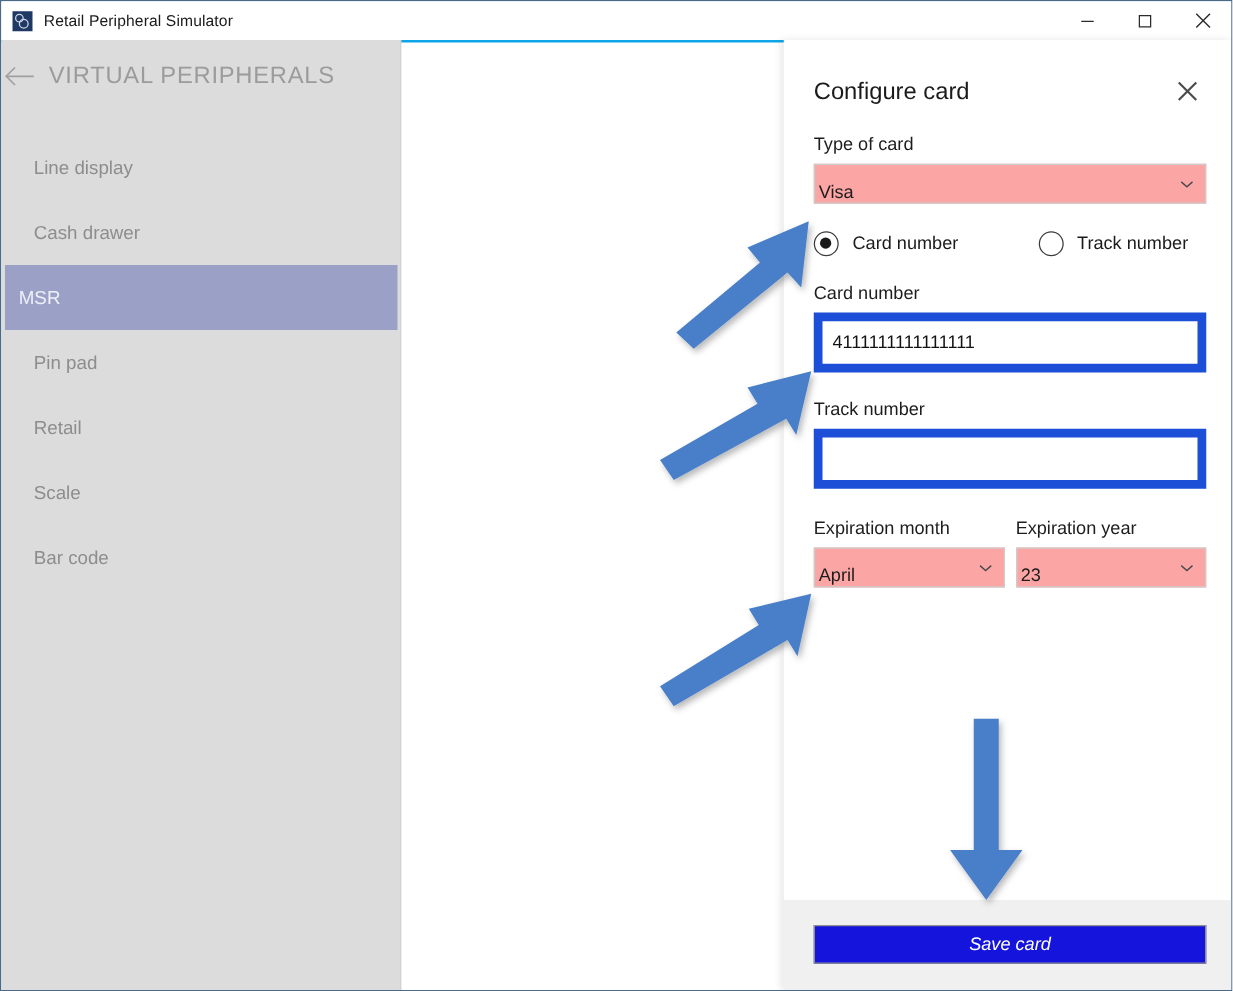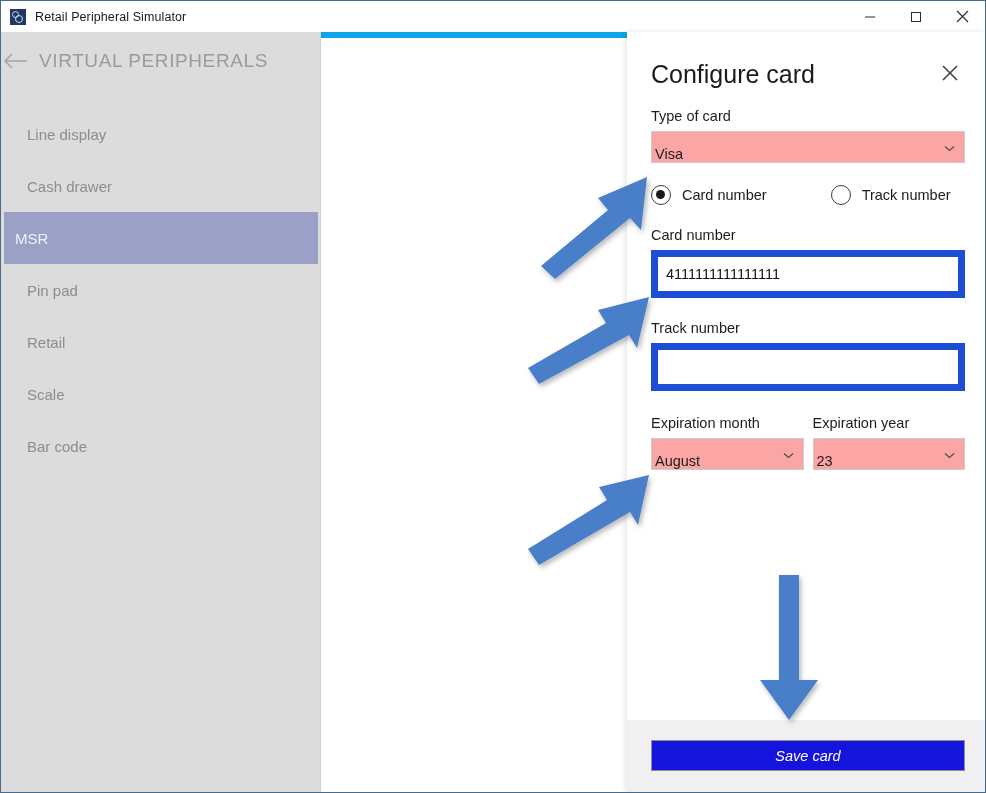--- a/index.html
+++ b/index.html
@@ -24,21 +24,21 @@
   }
 
   
   .titlebar {
     position: absolute;
     top: 0; left: 0; right: 0;
     height: 31px;
     background: #ffffff;
     display: flex;
     align-items: center;
-    border-bottom: 6px solid #0ea5e9;
+    border-bottom: 2px solid #0ea5e9;
   }
   .title-icon {
     width: 16px; height: 16px;
     margin-left: 9px;
     background: #1f3864;
     position: relative;
     flex: none;
   }
   .title-icon .g1, .title-icon .g2 {
     position: absolute;
@@ -203,21 +203,21 @@
     background: #ffffff;
     box-shadow: -2px 0 6px rgba(0,0,0,0.10);
   }
   .fly-head {
     height: 76px;
     display: flex;
     align-items: center;
     padding: 0 22px 0 24px;
   }
   .fly-title {
-    font-size: 25px;
+    font-size: 19px;
     color: #1b1b1b;
     margin-top: 8px;
   }
   .fly-close {
     margin-left: auto;
     margin-top: 6px;
     width: 26px; height: 26px;
     display: flex;
     align-items: center;
     justify-content: center;
@@ -443,21 +443,21 @@
 
       <div class="field">
         <div class="fld-label">Track number</div>
         <input class="text-input" type="text" value="" style="">
       </div>
 
       <div class="exp-row">
         <div class="exp-col">
           <div class="fld-label">Expiration month</div>
           <div class="select-box">
-            <span>August</span>
+            <span>April</span>
             <span class="chev">
               <svg width="11" height="7" viewBox="0 0 11 7">
                   <polyline points="1,1.5 5.5,5.5 10,1.5" fill="none" stroke="currentColor" stroke-width="1.1"></polyline>
                 </svg>
             </span>
           </div>
         </div>
         <div class="exp-col">
           <div class="fld-label">Expiration year</div>
           <div class="select-box">

